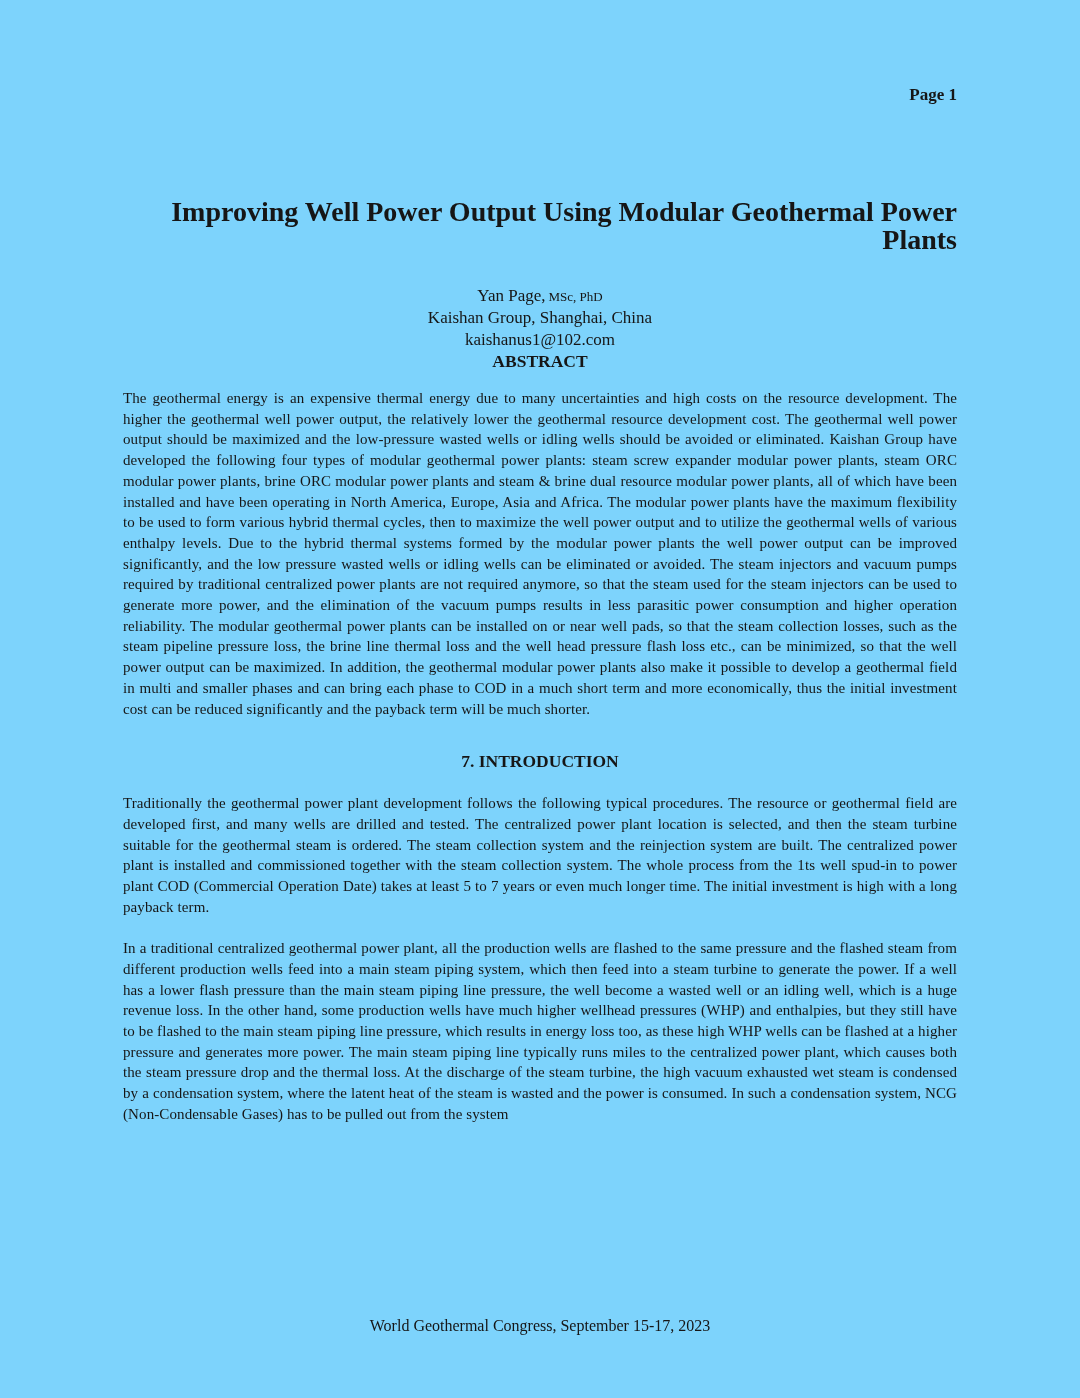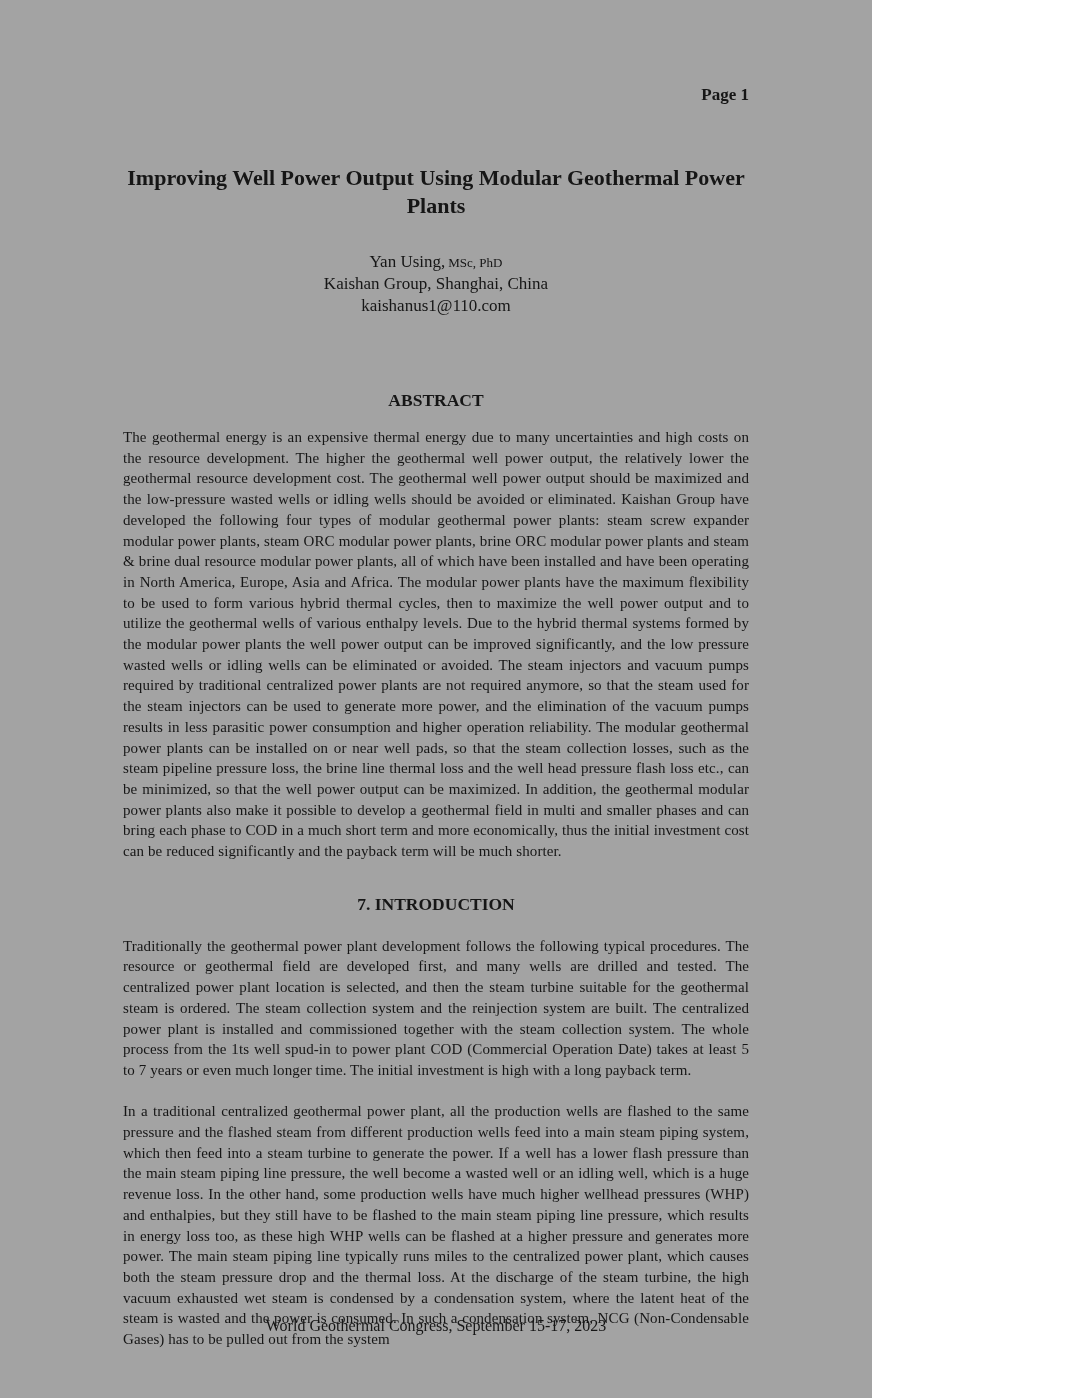--- a/index.html
+++ b/index.html
@@ -9,36 +9,36 @@
   body {
     width: 1080px;
     height: 1398px;
     font-family: "Liberation Serif", "DejaVu Serif", serif;
     color: #161616;
     position: relative;
     overflow: hidden;
   }
   .page {
     position: relative;
-    width: 872px;
+    width: 1080px;
     height: 1398px;
     padding: 0 123px;
-    background: #a3a3a3;
+    background: #7dd3fc;
   }
   .page-number {
     padding-top: 84px;
     text-align: right;
     font-size: 17px;
     font-weight: bold;
     line-height: 21px;
   }
   .paper-title {
-    margin-top: 59px;
-    text-align: center;
-    font-size: 22px;
+    margin-top: 93px;
+    text-align: right;
+    font-size: 28px;
     font-weight: bold;
     line-height: 28px;
   }
   .byline {
     margin-top: 31px;
     text-align: center;
     font-size: 17px;
     line-height: 21px;
   }
   .byline .credentials {
@@ -56,21 +56,20 @@
     font-size: 17px;
     line-height: 21px;
   }
   .section-heading {
     text-align: center;
     font-size: 17.5px;
     font-weight: bold;
     line-height: 22px;
   }
   .abstract-heading {
-    margin-top: 73px;
   }
   .body-paragraph {
     font-size: 15px;
     line-height: 20.7px;
     text-align: justify;
     letter-spacing: 0.1px;
   }
   .abstract-body {
     margin-top: 16px;
   }
@@ -96,26 +95,26 @@
 </head>
 <body>
 
 <div class="page">
 
   <div class="page-number">Page 1</div>
 
   <h1 class="paper-title">Improving Well Power Output Using Modular Geothermal Power Plants</h1>
 
   <div class="byline">
-    <span>Yan Using,</span><span class="credentials">MSc, PhD</span>
+    <span>Yan Page,</span><span class="credentials">MSc, PhD</span>
   </div>
 
   <div class="affiliation">Kaishan Group, Shanghai, China</div>
 
-  <div class="email">kaishanus1@110.com</div>
+  <div class="email">kaishanus1@102.com</div>
 
   <h2 class="section-heading abstract-heading">ABSTRACT</h2>
 
   <p class="body-paragraph abstract-body">The geothermal energy is an expensive thermal energy due to many uncertainties and high costs on the resource development. The higher the geothermal well power output, the relatively lower the geothermal resource development cost. The geothermal well power output should be maximized and the low-pressure wasted wells or idling wells should be avoided or eliminated. Kaishan Group have developed the following four types of modular geothermal power plants: steam screw expander modular power plants, steam ORC modular power plants, brine ORC modular power plants and steam &amp; brine dual resource modular power plants, all of which have been installed and have been operating in North America, Europe, Asia and Africa. The modular power plants have the maximum flexibility to be used to form various hybrid thermal cycles, then to maximize the well power output and to utilize the geothermal wells of various enthalpy levels. Due to the hybrid thermal systems formed by the modular power plants the well power output can be improved significantly, and the low pressure wasted wells or idling wells can be eliminated or avoided. The steam injectors and vacuum pumps required by traditional centralized power plants are not required anymore, so that the steam used for the steam injectors can be used to generate more power, and the elimination of the vacuum pumps results in less parasitic power consumption and higher operation reliability. The modular geothermal power plants can be installed on or near well pads, so that the steam collection losses, such as the steam pipeline pressure loss, the brine line thermal loss and the well head pressure flash loss etc., can be minimized, so that the well power output can be maximized. In addition, the geothermal modular power plants also make it possible to develop a geothermal field in multi and smaller phases and can bring each phase to COD in a much short term and more economically, thus the initial investment cost can be reduced significantly and the payback term will be much shorter.</p>
 
   <h2 class="section-heading intro-heading">7. INTRODUCTION</h2>
 
   <p class="body-paragraph intro-p1">Traditionally the geothermal power plant development follows the following typical procedures. The resource or geothermal field are developed first, and many wells are drilled and tested. The centralized power plant location is selected, and then the steam turbine suitable for the geothermal steam is ordered. The steam collection system and the reinjection system are built. The centralized power plant is installed and commissioned together with the steam collection system. The whole process from the 1ts well spud-in to power plant COD (Commercial Operation Date) takes at least 5 to 7 years or even much longer time. The initial investment is high with a long payback term.</p>
 
   <p class="body-paragraph intro-p2">In a traditional centralized geothermal power plant, all the production wells are flashed to the same pressure and the flashed steam from different production wells feed into a main steam piping system, which then feed into a steam turbine to generate the power.  If a well has a lower flash pressure than the main steam piping line pressure, the well become a wasted well or an idling well, which is a huge revenue loss. In the other hand, some production wells have much higher wellhead pressures (WHP) and enthalpies, but they still have to be flashed to the main steam piping line pressure, which results in energy loss too, as these high WHP wells can be flashed at a higher pressure and generates more power. The main steam piping line typically runs miles to the centralized power plant, which causes both the steam pressure drop and the thermal loss. At the discharge of the steam turbine, the high vacuum exhausted wet steam is condensed by a condensation system, where the latent heat of the steam is wasted and the power is consumed. In such a condensation system, NCG (Non-Condensable Gases) has to be pulled out from the system</p>

